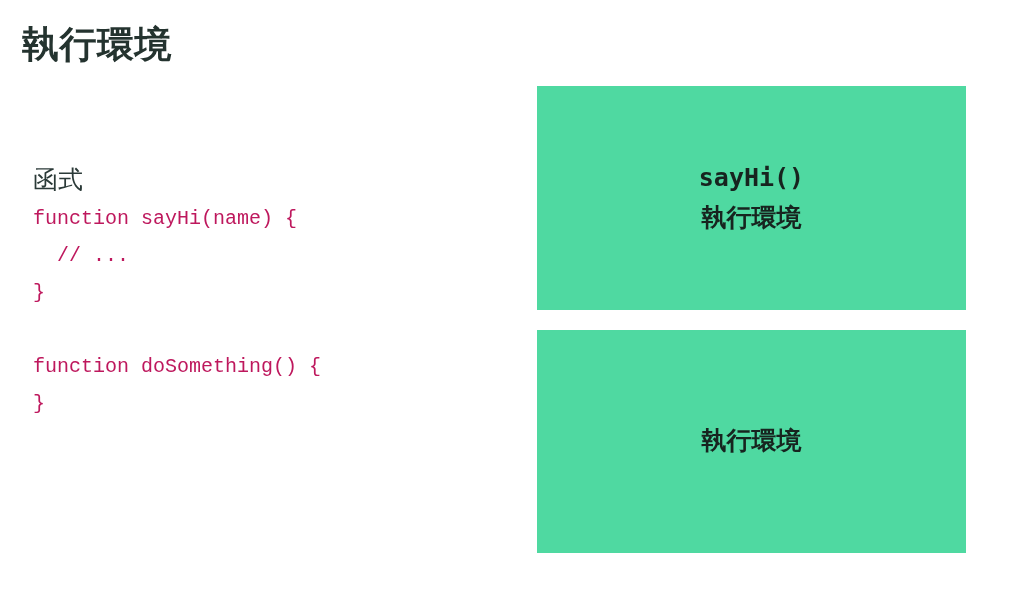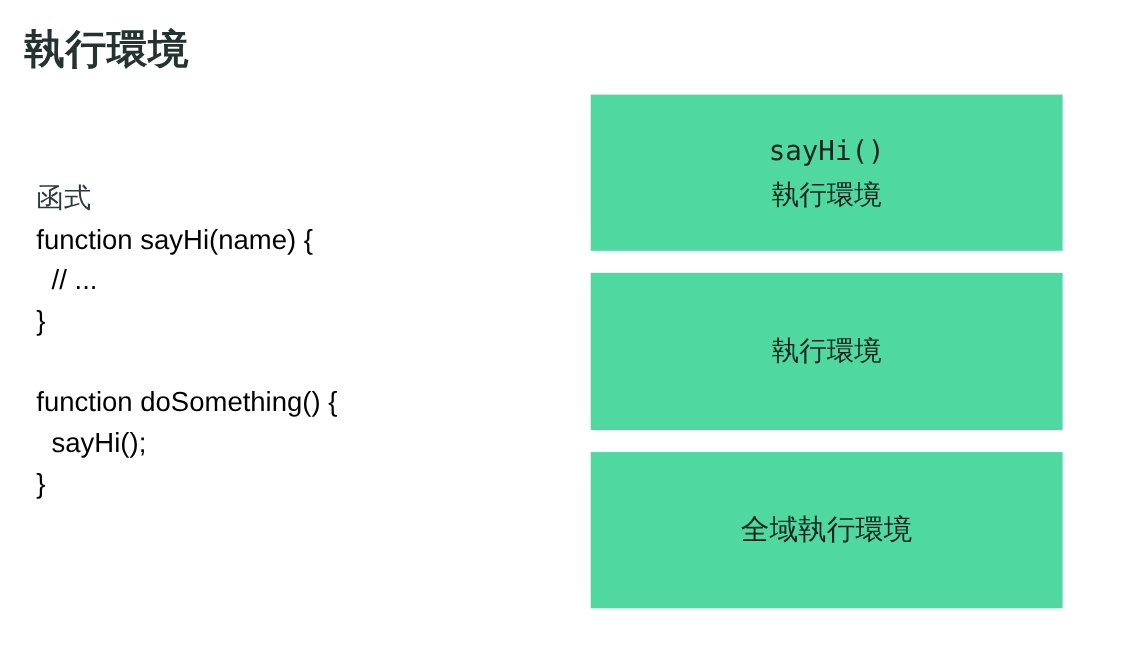--- a/index.html
+++ b/index.html
@@ -46,24 +46,24 @@
   }
   .code-caption {
     font-family: Liberation Mono, monospace;
     font-size: 25px;
     line-height: 37px;
     color: #2b3a38;
     white-space: pre;
   }
   .code-block {
     margin: 0;
-    font-family: Liberation Sans, sans-serif;
-    font-size: 25px;
+    font-family: Liberation Mono, monospace;
+    font-size: 20px;
     line-height: 37px;
-    color: #000000;
+    color: #be185d;
     white-space: pre;
     letter-spacing: 0px;
   }
   .code-line {
     display: block;
     min-height: 37px;
     white-space: pre;
   }
   .code-line.blank {
     height: 37px;
@@ -72,20 +72,21 @@
   
   .context-stack {
     position: absolute;
     left: 537px;
     top: 86px;
     width: 429px;
     height: 467px;
     display: flex;
     flex-direction: column;
     gap: 20px;
+    font-weight: bold;
   }
   .context-box {
     background: #4fd9a1;
     flex: 1 1 0;
     display: flex;
     flex-direction: column;
     align-items: center;
     justify-content: center;
     text-align: center;
     padding: 0 12px;
@@ -111,33 +112,30 @@
 </style>
 </head>
 <body>
 
 <div class="slide">
 
   <div class="slide-title">執行環境</div>
 
   <div class="code-column">
     <div class="code-caption">函式</div>
-    <pre class="code-block"><span class="code-line">function sayHi(name) {</span><span class="code-line">  // ...</span><span class="code-line">}</span><span class="code-line blank"></span><span class="code-line">function doSomething() {</span><span class="code-line">  sayHi();</span><span class="code-line">}</span></pre>
+    <pre class="code-block"><span class="code-line">function sayHi(name) {</span><span class="code-line">  // ...</span><span class="code-line">}</span><span class="code-line blank"></span><span class="code-line">function doSomething() {</span><span class="code-line">}</span></pre>
   </div>
 
   <div class="context-stack">
 
     <div class="context-box">
       <div class="ctx-fn">sayHi()</div>
       <div class="ctx-label">執行環境</div>
     </div>
 
     <div class="context-box">
       <div class="ctx-label">執行環境</div>
     </div>
 
-    <div class="context-box single">
-      <div class="ctx-label">全域執行環境</div>
-    </div>
 
   </div>
 
 </div>
 
 </body></html>

